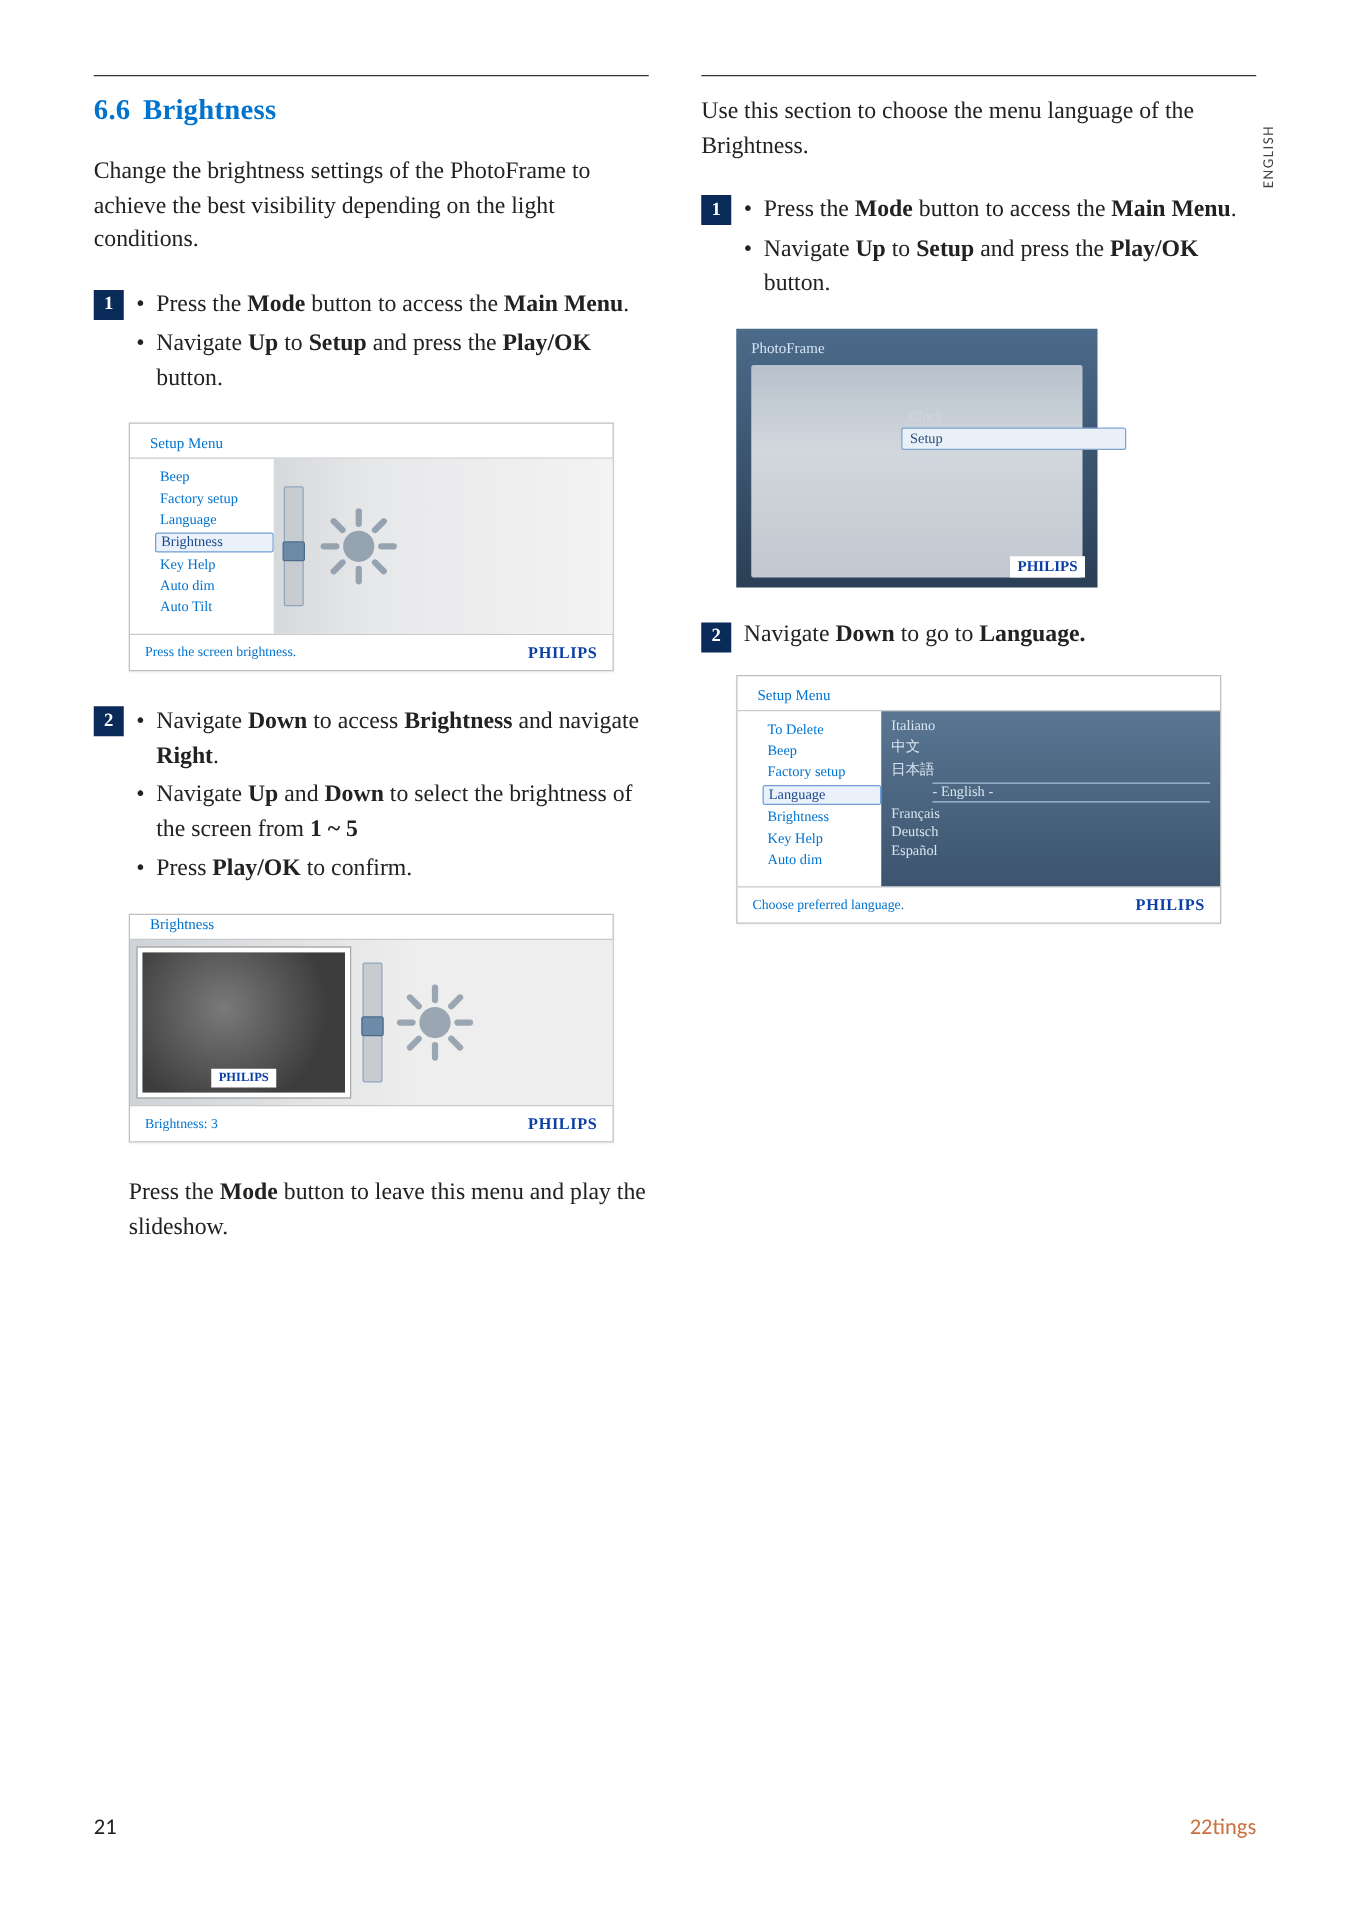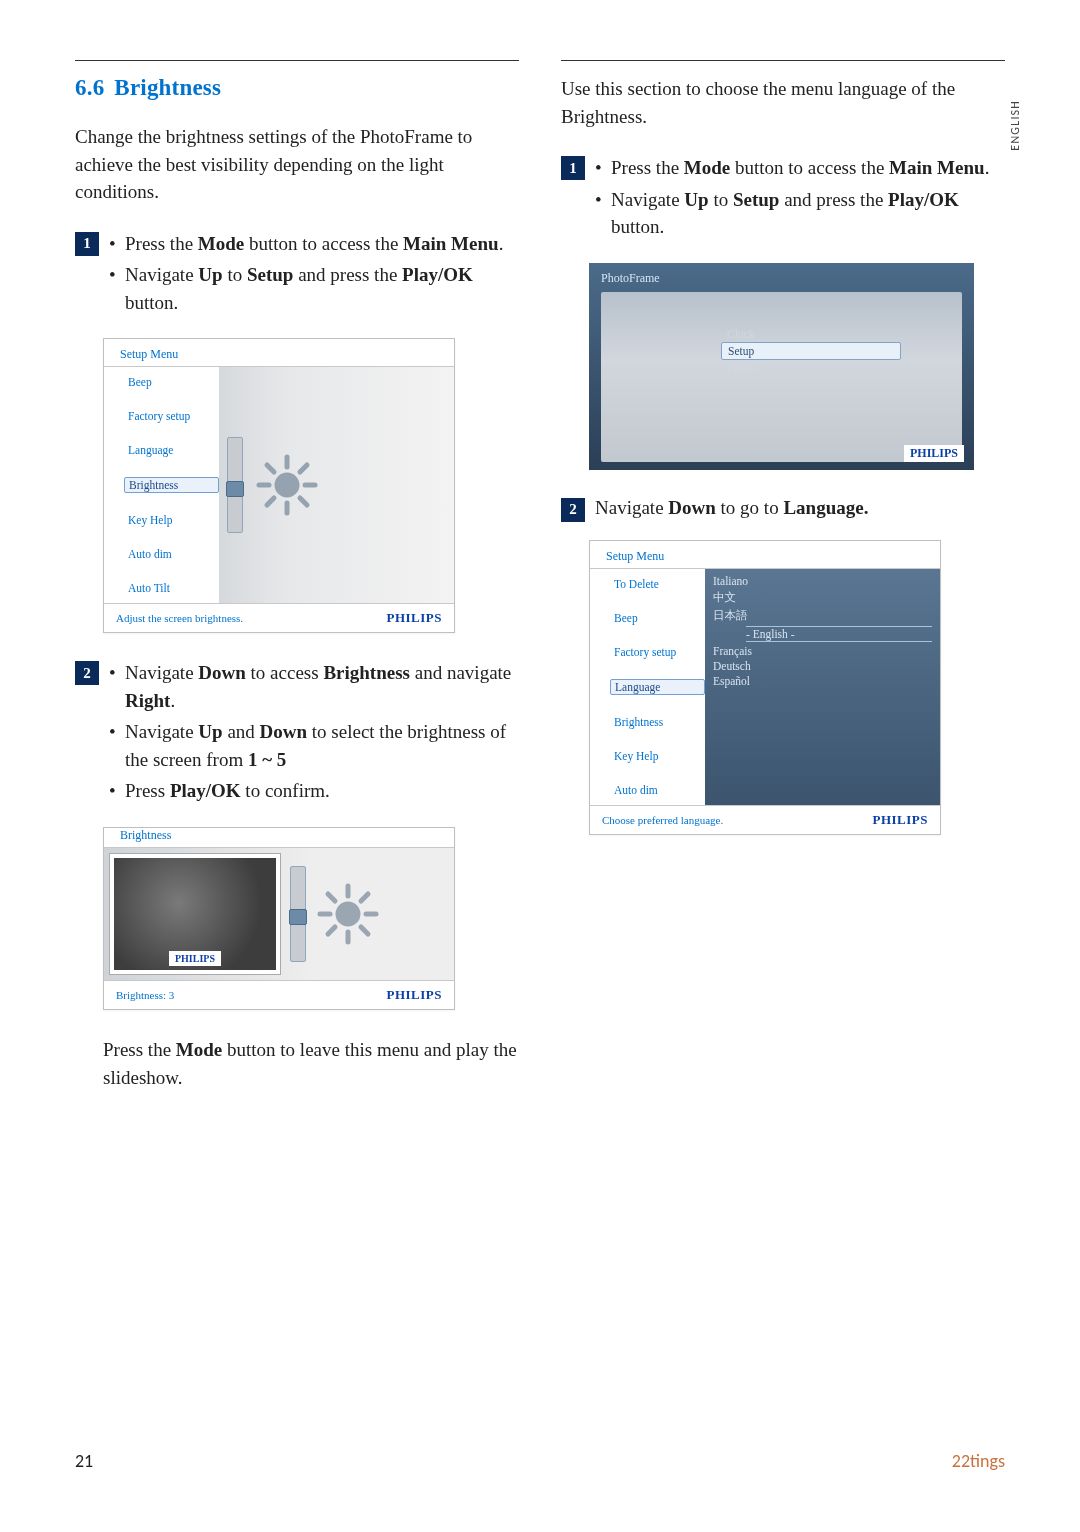--- a/index.html
+++ b/index.html
@@ -86,41 +86,41 @@
     display: flex;
     justify-content: space-between;
     font-size: 18px;
   }
   .footer .right { color: #c9713f; }
 
   
   .shot {
     border: 1px solid #bfbfbf;
     margin: 18px 0 26px 28px;
-    width: 352px;
+    width: 388px;
     font-size: 12px;
     background: #fff;
     box-shadow: 0 1px 2px rgba(0,0,0,0.05);
   }
   .shot .hdr {
     padding: 8px 16px 4px;
     color: #0073cf;
     font-size: 12px;
   }
   .shot .rule-thin { border-top:1px solid #c9c9c9; }
   .shot .body {
     display: flex;
     min-height: 140px;
   }
   .menu-col {
     width: 115px;
     padding: 8px 0 8px 20px;
     display:flex;
     flex-direction:column;
-    gap:20px;
+    gap:3px;
   }
   .menu-item {
     color: #0073cf;
     font-size: 11.5px;
     padding: 1px 4px;
   }
   .menu-item.sel {
     color: #1a4a8a;
     border:1px solid #6fa0d6;
     background:#eaf1fa;
@@ -211,21 +211,21 @@
   }
   .shot2-right{
     flex:1;
     display:flex;
     align-items:center;
     gap:10px;
   }
 
   
   .shot3 {
-    width: 385px;
+    width: 289px;
     margin: 18px 0 26px 28px;
     background: linear-gradient(180deg,#4b6b8a 0%, #2b3f56 100%);
     padding: 8px 12px 8px 12px;
     position:relative;
     font-size:12px;
   }
   .shot3 .title {
     color:#d6e4f3; font-size:12px; margin-bottom:6px;
   }
   .shot3 .panel {
@@ -335,21 +335,21 @@
               <line x1="12" y1="12" x2="19" y2="19"></line>
                   <line x1="45" y1="45" x2="52" y2="52"></line>
               <line x1="52" y1="12" x2="45" y2="19"></line>
                   <line x1="19" y1="45" x2="12" y2="52"></line>
             </g>
               </svg>
           </div>
         </div>
       </div>
       <div class="ftr">
-        <span>Adjust the screen brightness.</span>
+        <span>Press the screen brightness.</span>
         <span class="philips">PHILIPS</span>
       </div>
     </div>
 
     <div class="step">
       <span class="step-badge">2</span>
       <div class="step-body">
         <ul class="bullets">
           <li>
             <span>Navigate </span><span class="bold">Down</span><span> to access </span><span class="bold">Brightness</span><span> and navigate </span><span class="bold">Right</span><span>.</span>

